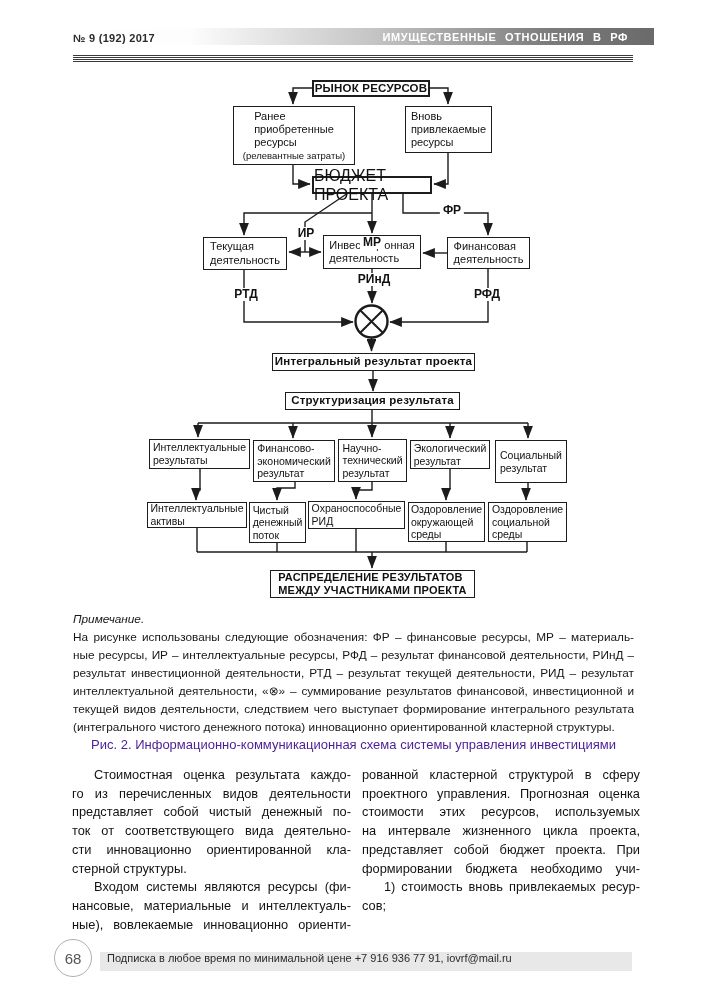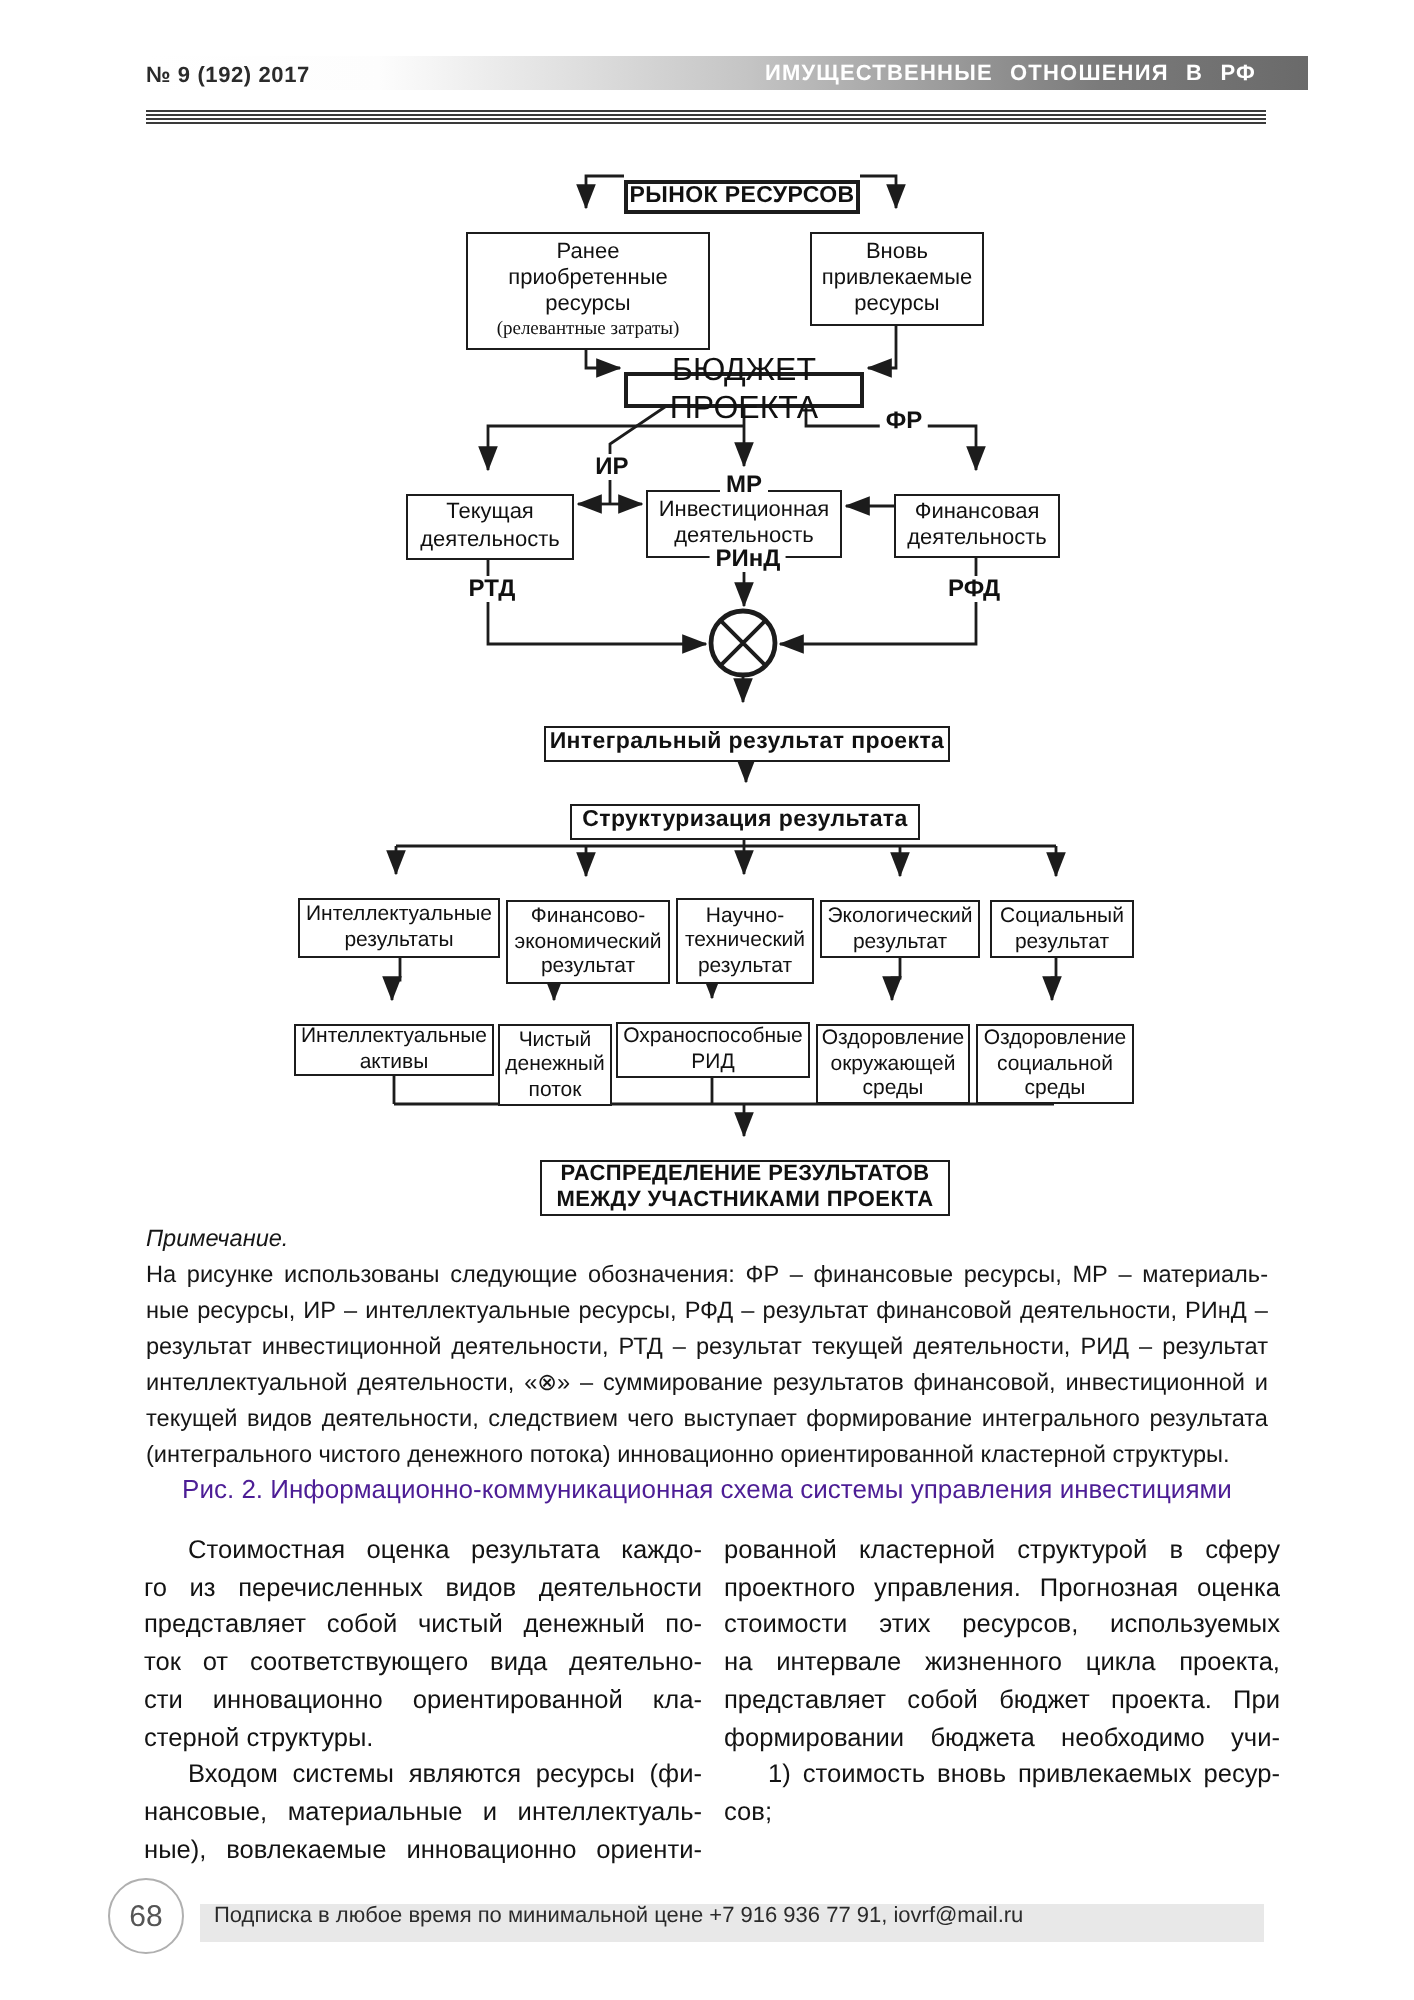--- a/index.html
+++ b/index.html
@@ -11,26 +11,26 @@
   .issue{left:73px;top:32px;font-size:11px;font-weight:bold;color:#2b2b2b;letter-spacing:.3px;}
   .jbar{left:73px;top:28px;width:581px;height:17px;
         background:linear-gradient(90deg,#ffffff 0%,#fdfdfd 20%,#c4c4c4 52%,#7b7b7b 82%,#6a6a6a 100%);
         display:flex;align-items:center;justify-content:flex-end;padding-right:26px;box-sizing:border-box;}
   .jbar span{color:#fff;font-size:11px;font-weight:bold;letter-spacing:.6px;word-spacing:5px;white-space:nowrap;}
   .rule{left:73px;top:55px;width:560px;height:7px;
         background:repeating-linear-gradient(to bottom,#3a3a3a 0 1px,transparent 1px 2px);}
 
   
   .bx{position:absolute;display:flex;flex-direction:column;align-items:center;justify-content:center;
-      text-align:center;border:1.4px solid #1c1c1c;background:#fff;box-sizing:border-box;
-      white-space:pre-line;font-size:10.5px;line-height:1.2;color:#111;z-index:2;margin-top:10px;}
+      text-align:left;border:1.4px solid #1c1c1c;background:#fff;box-sizing:border-box;
+      white-space:pre-line;font-size:10.5px;line-height:1.2;color:#111;z-index:2;}
   .thick{border-width:2px;}
   .cap{font-weight:bold;font-size:11.5px;letter-spacing:.2px;}
   .mid{font-size:11px;}
-  .sub{font-size:9.5px;margin-top:1px;font-family:Liberation Serif, serif;}
+  .sub{font-size:9.5px;margin-top:1px;}
   .lbl{position:absolute;transform:translateX(-50%);background:#fff;padding:0 3px;
        font-weight:bold;font-size:12px;line-height:13px;z-index:3;color:#111;}
   svg.wires{position:absolute;left:0;top:0;z-index:1;}
 
   
   .note{left:73px;top:610px;width:561px;font-size:11.8px;line-height:18px;color:#161616;}
   .note .nlabel{font-style:italic;}
   .tline{text-align:justify;text-align-last:justify;white-space:nowrap;}
   .tline.noj{text-align-last:left;}
   .tline.ind{text-indent:22px;}
@@ -125,21 +125,21 @@
 <div class="bx" style="left:149px;top:439px;width:101px;height:30px;">Интеллектуальные
 результаты</div>
 <div class="bx" style="left:253px;top:440px;width:82px;height:42px;">Финансово-
 экономический
 результат</div>
 <div class="bx" style="left:338px;top:439px;width:69px;height:43px;">Научно-
 технический
 результат</div>
 <div class="bx" style="left:410px;top:440px;width:80px;height:29px;">Экологический
 результат</div>
-<div class="bx" style="left:495px;top:440px;width:72px;height:29px;">Социальный
+<div class="bx" style="left:495px;top:440px;width:72px;height:43px;">Социальный
 результат</div>
 
 <div class="bx" style="left:147px;top:502px;width:100px;height:26px;">Интеллектуальные
 активы</div>
 <div class="bx" style="left:249px;top:502px;width:57px;height:41px;">Чистый
 денежный
 поток</div>
 <div class="bx" style="left:308px;top:501px;width:97px;height:28px;">Охраноспособные
 РИД</div>
 <div class="bx" style="left:408px;top:502px;width:77px;height:40px;">Оздоровление

